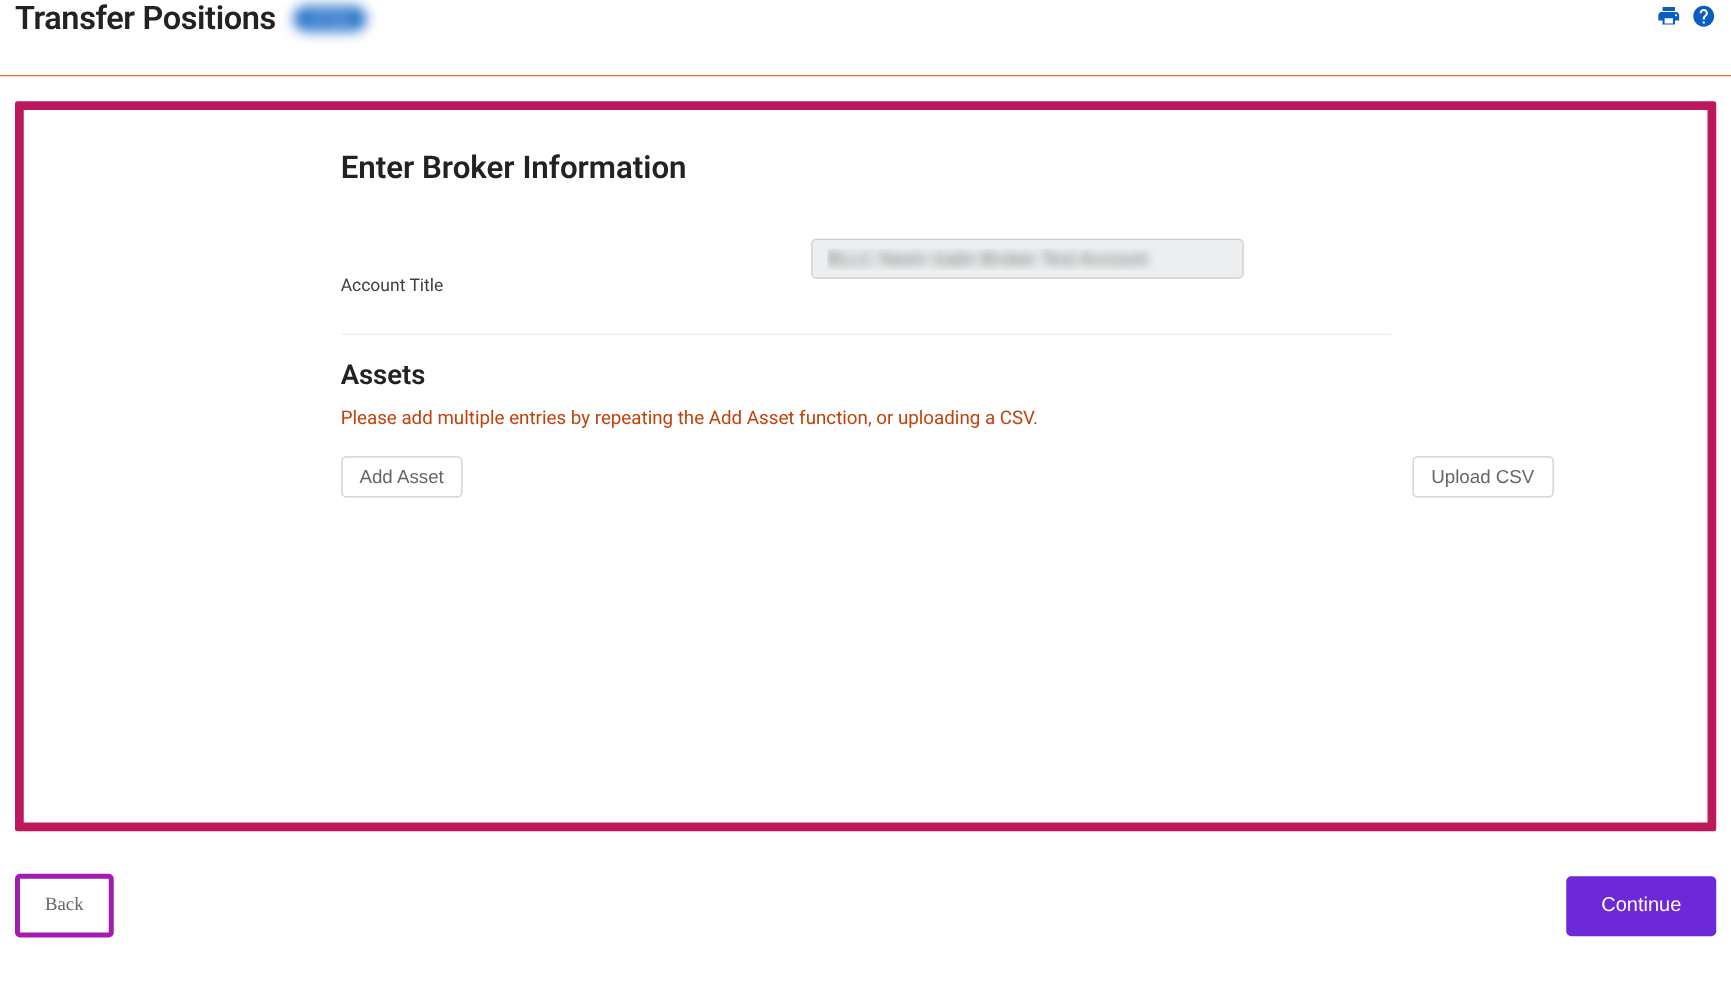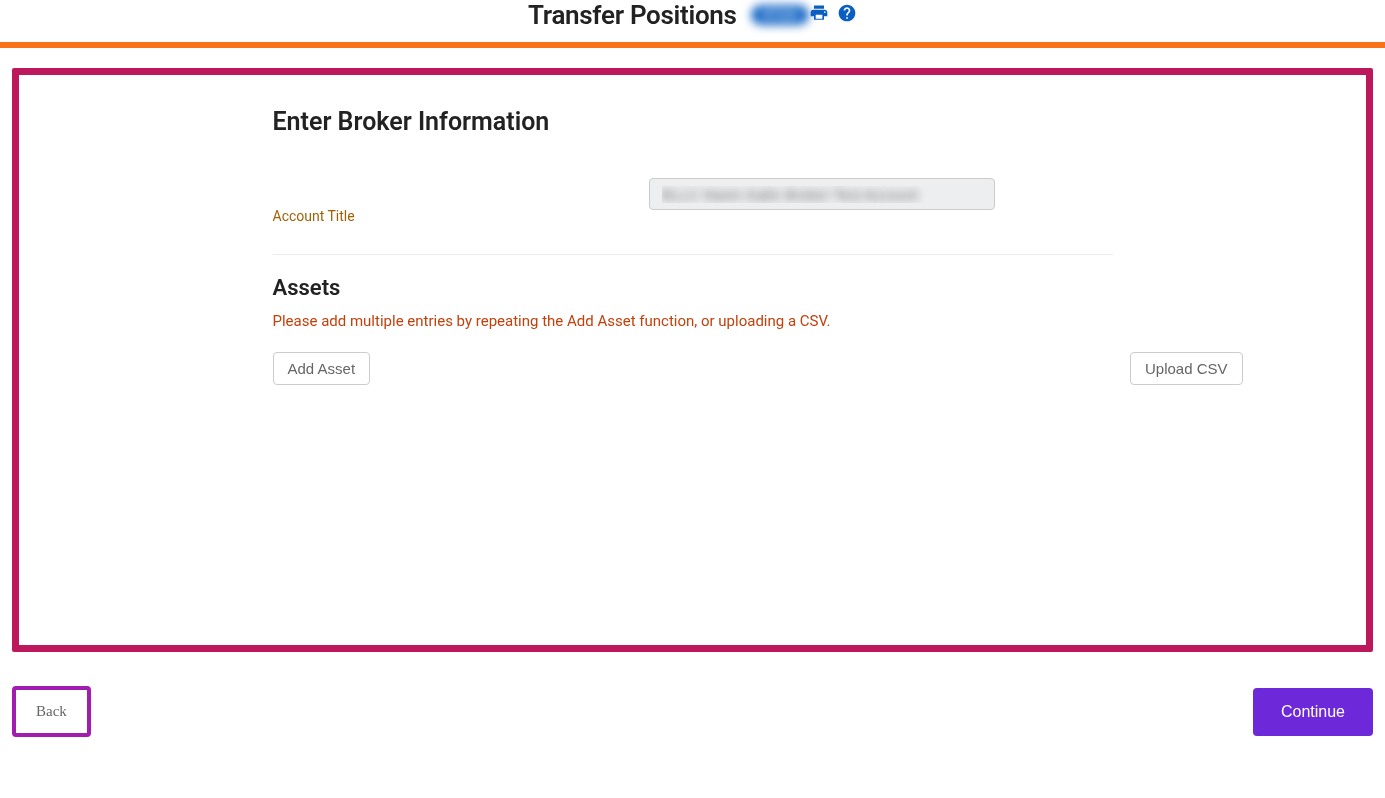--- a/index.html
+++ b/index.html
@@ -8,24 +8,24 @@
       padding: 0;
     }
     body {
       font-family: -apple-system, BlinkMacSystemFont, "Segoe UI", Roboto, Helvetica, Arial, sans-serif;
       background: #fff;
       color: #333;
       width: 1385px;
     }
     .header-bar {
       display: flex;
-      justify-content: center;
-      align-items: center;
-      padding: 0 12px 12px 12px;
-      border-bottom: 6px solid #f97316;
+      justify-content: space-between;
+      align-items: center;
+      padding: 0 12px 30px 12px;
+      border-bottom: 1px solid #f97316;
     }
     .header-left {
       display: flex;
       align-items: center;
       gap: 14px;
     }
     .page-title {
       font-size: 26px;
       font-weight: 600;
       color: #222;
@@ -70,21 +70,21 @@
     }
     .form-row {
       display: flex;
       align-items: center;
       padding-left: 130px;
       margin-bottom: 18px;
     }
     .form-label {
       width: 376px;
       font-size: 14px;
-      color: #a16207;
+      color: #404040;
       margin-top: 44px;
     }
     .text-input, .select-input {
       width: 346px;
       height: 32px;
       background: #eceeef;
       border: 1px solid #ccc;
       border-radius: 4px;
       padding: 0 12px;
       font-size: 15px;

